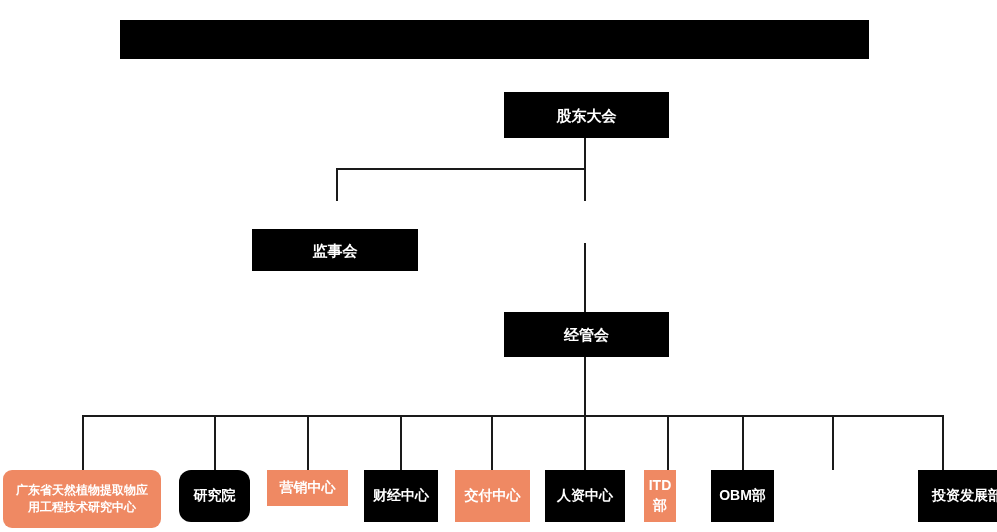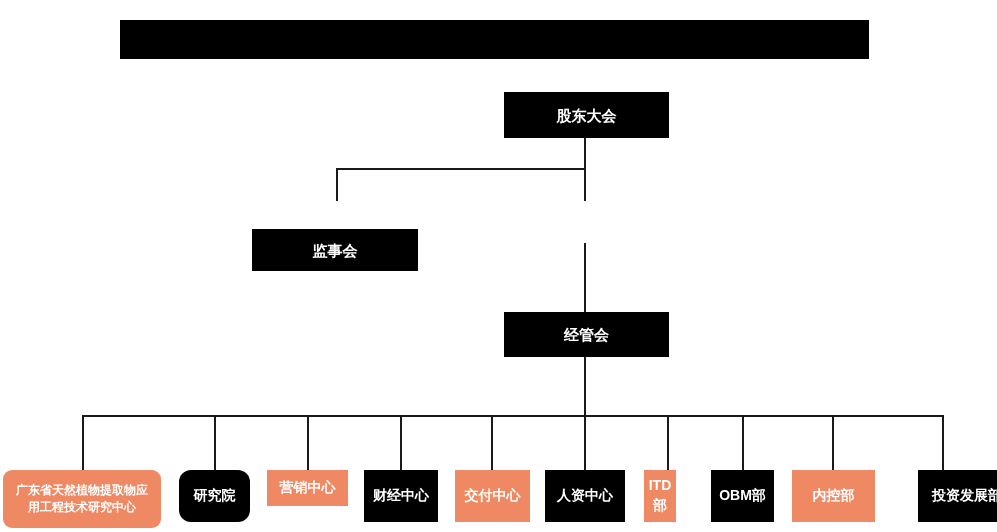--- a/index.html
+++ b/index.html
@@ -76,16 +76,15 @@
   <div class="node dark" style="left:504px; top:312px; width:165px; height:45px;">经管会</div>
 
   <div class="node light tiny" style="left:3px; top:470px; width:158px; height:58px;border-radius:9px;">广东省天然植物提取物应用工程技术研究中心</div>
   <div class="node dark small" style="left:179px; top:470px; width:71px; height:52px;border-radius:12px;">研究院</div>
   <div class="node light small" style="left:267px; top:470px; width:81px; height:36px;">营销中心</div>
   <div class="node dark small" style="left:364px; top:470px; width:74px; height:52px;">财经中心</div>
   <div class="node light small" style="left:455px; top:470px; width:75px; height:52px;">交付中心</div>
   <div class="node dark small" style="left:545px; top:470px; width:80px; height:52px;">人资中心</div>
   <div class="node light small" style="left:644px; top:470px; width:32px; height:52px;">ITD部</div>
   <div class="node dark small" style="left:711px; top:470px; width:63px; height:52px;">OBM部</div>
-  <div class="node light small" style="left:792px; top:470px; width:83px; height:52px;">内控部</div>
   <div class="node dark small" style="left:894px; top:470px; width:98px; height:52px;margin-left:24px;">投资发展部</div>
 
 </div>
 
 </body></html>

